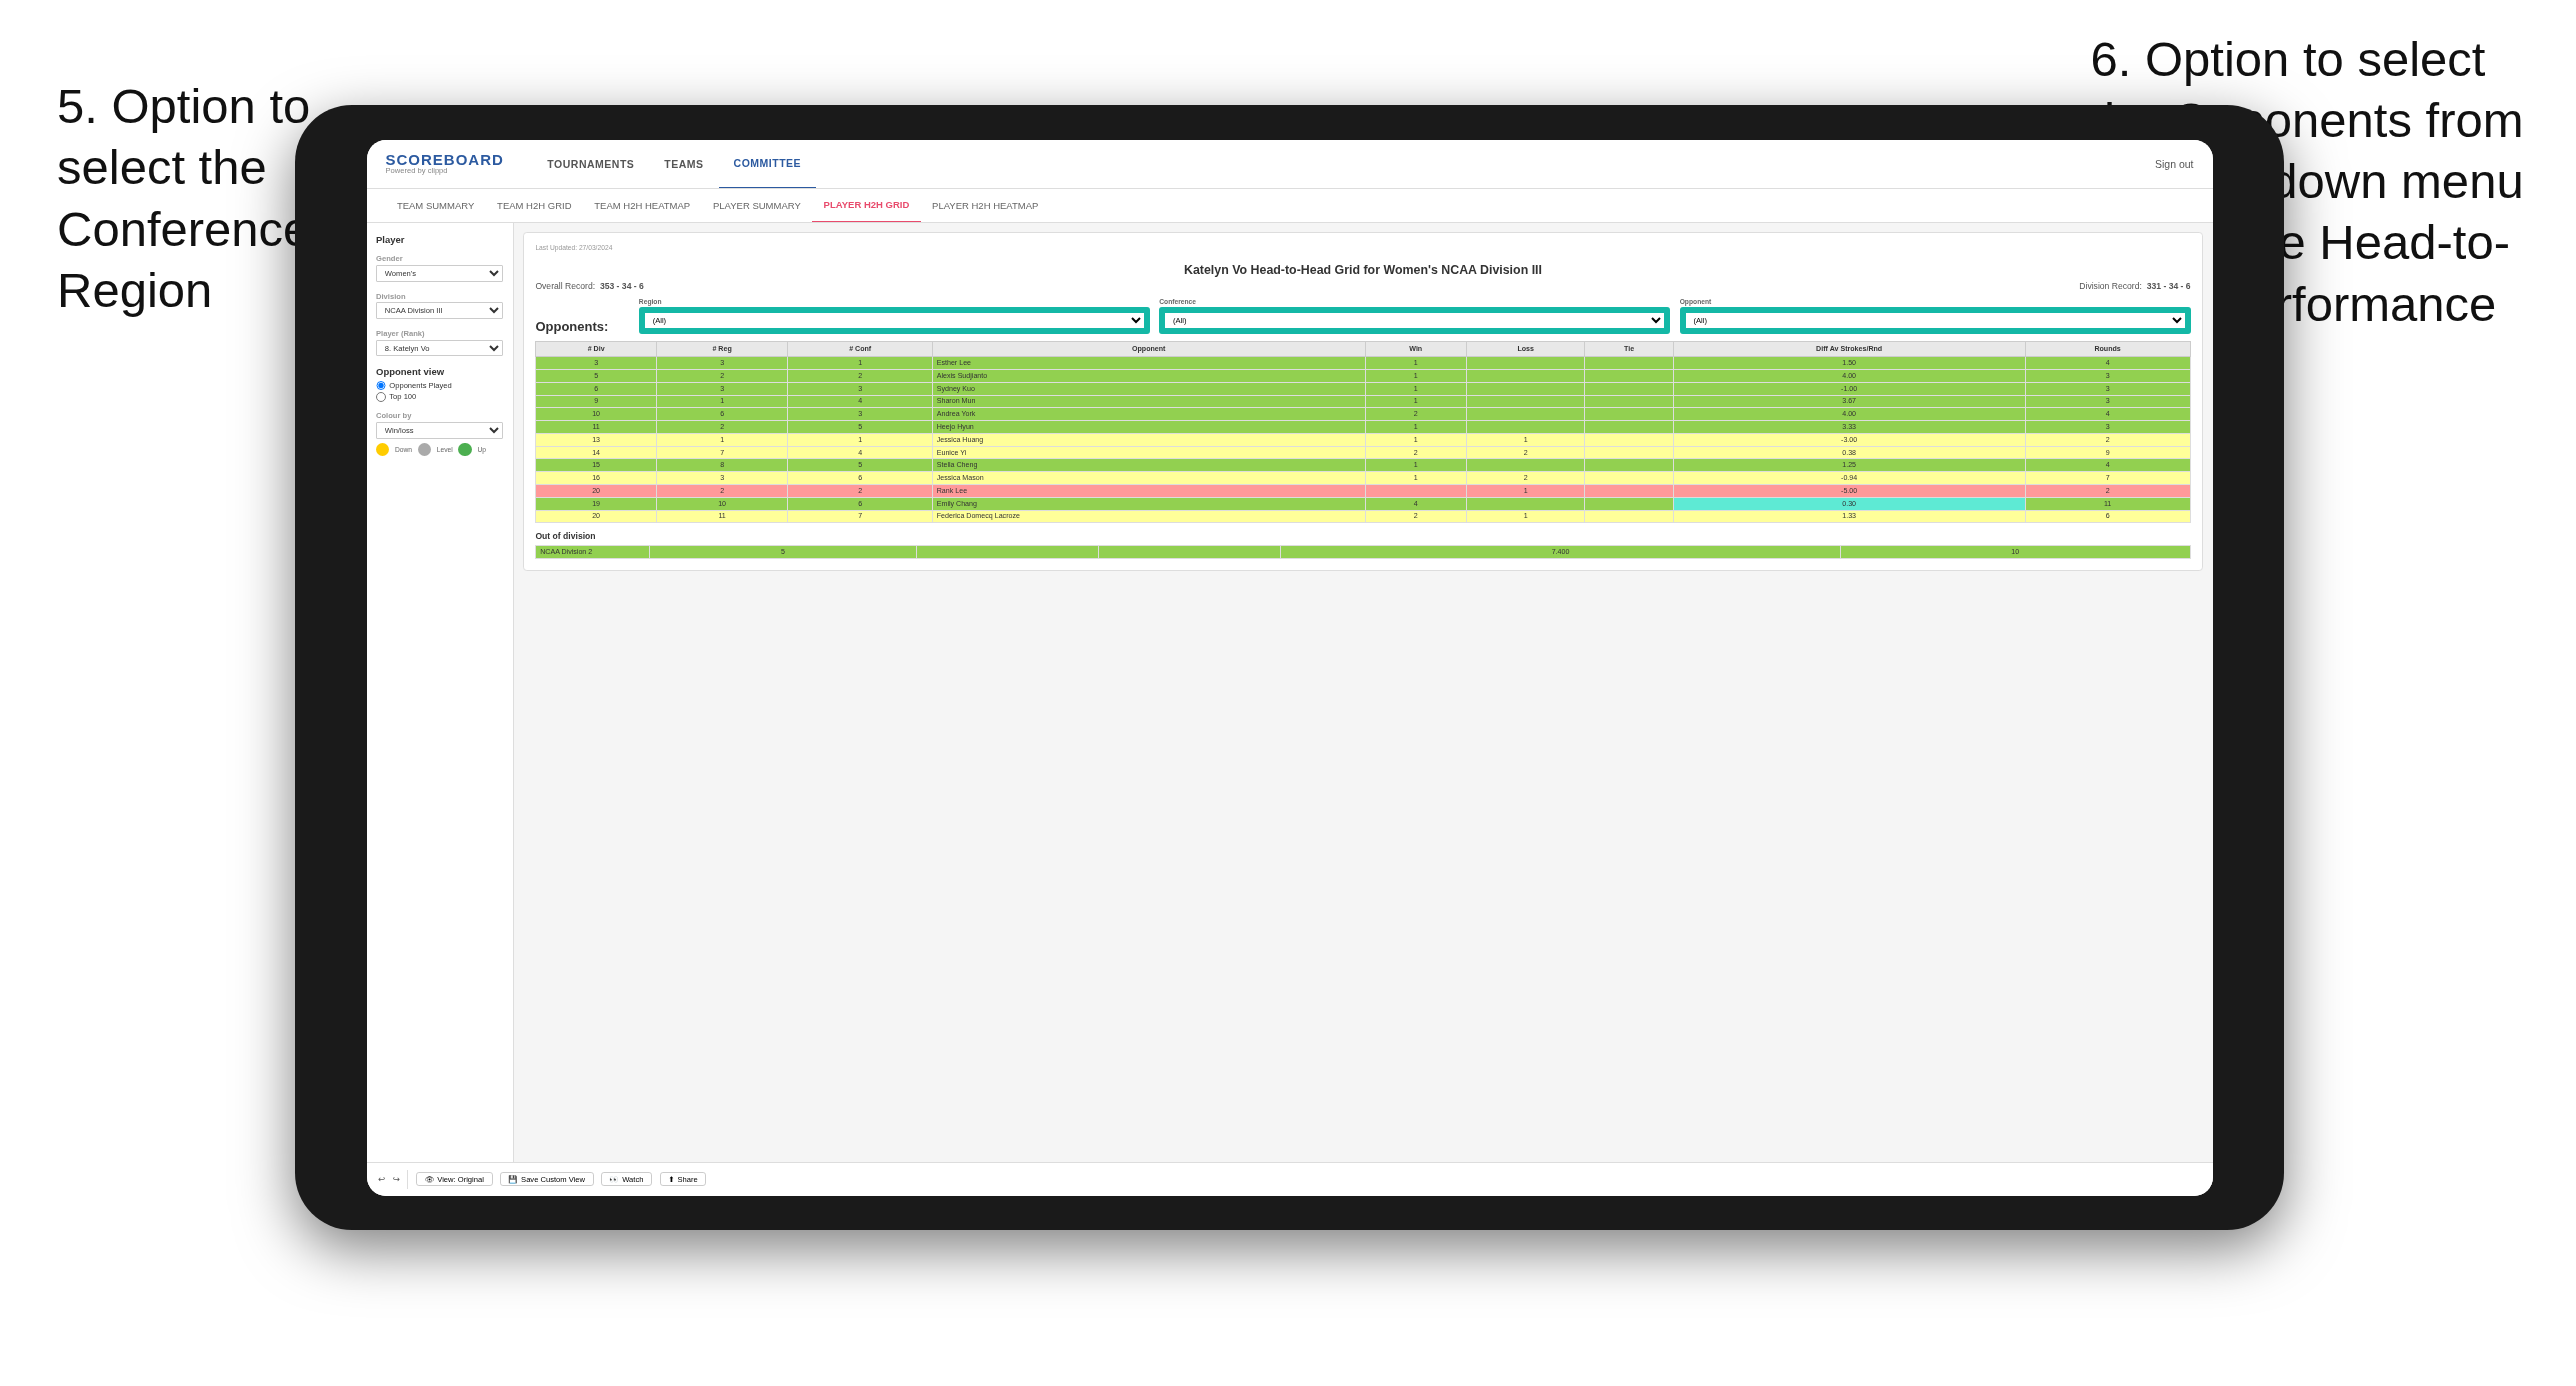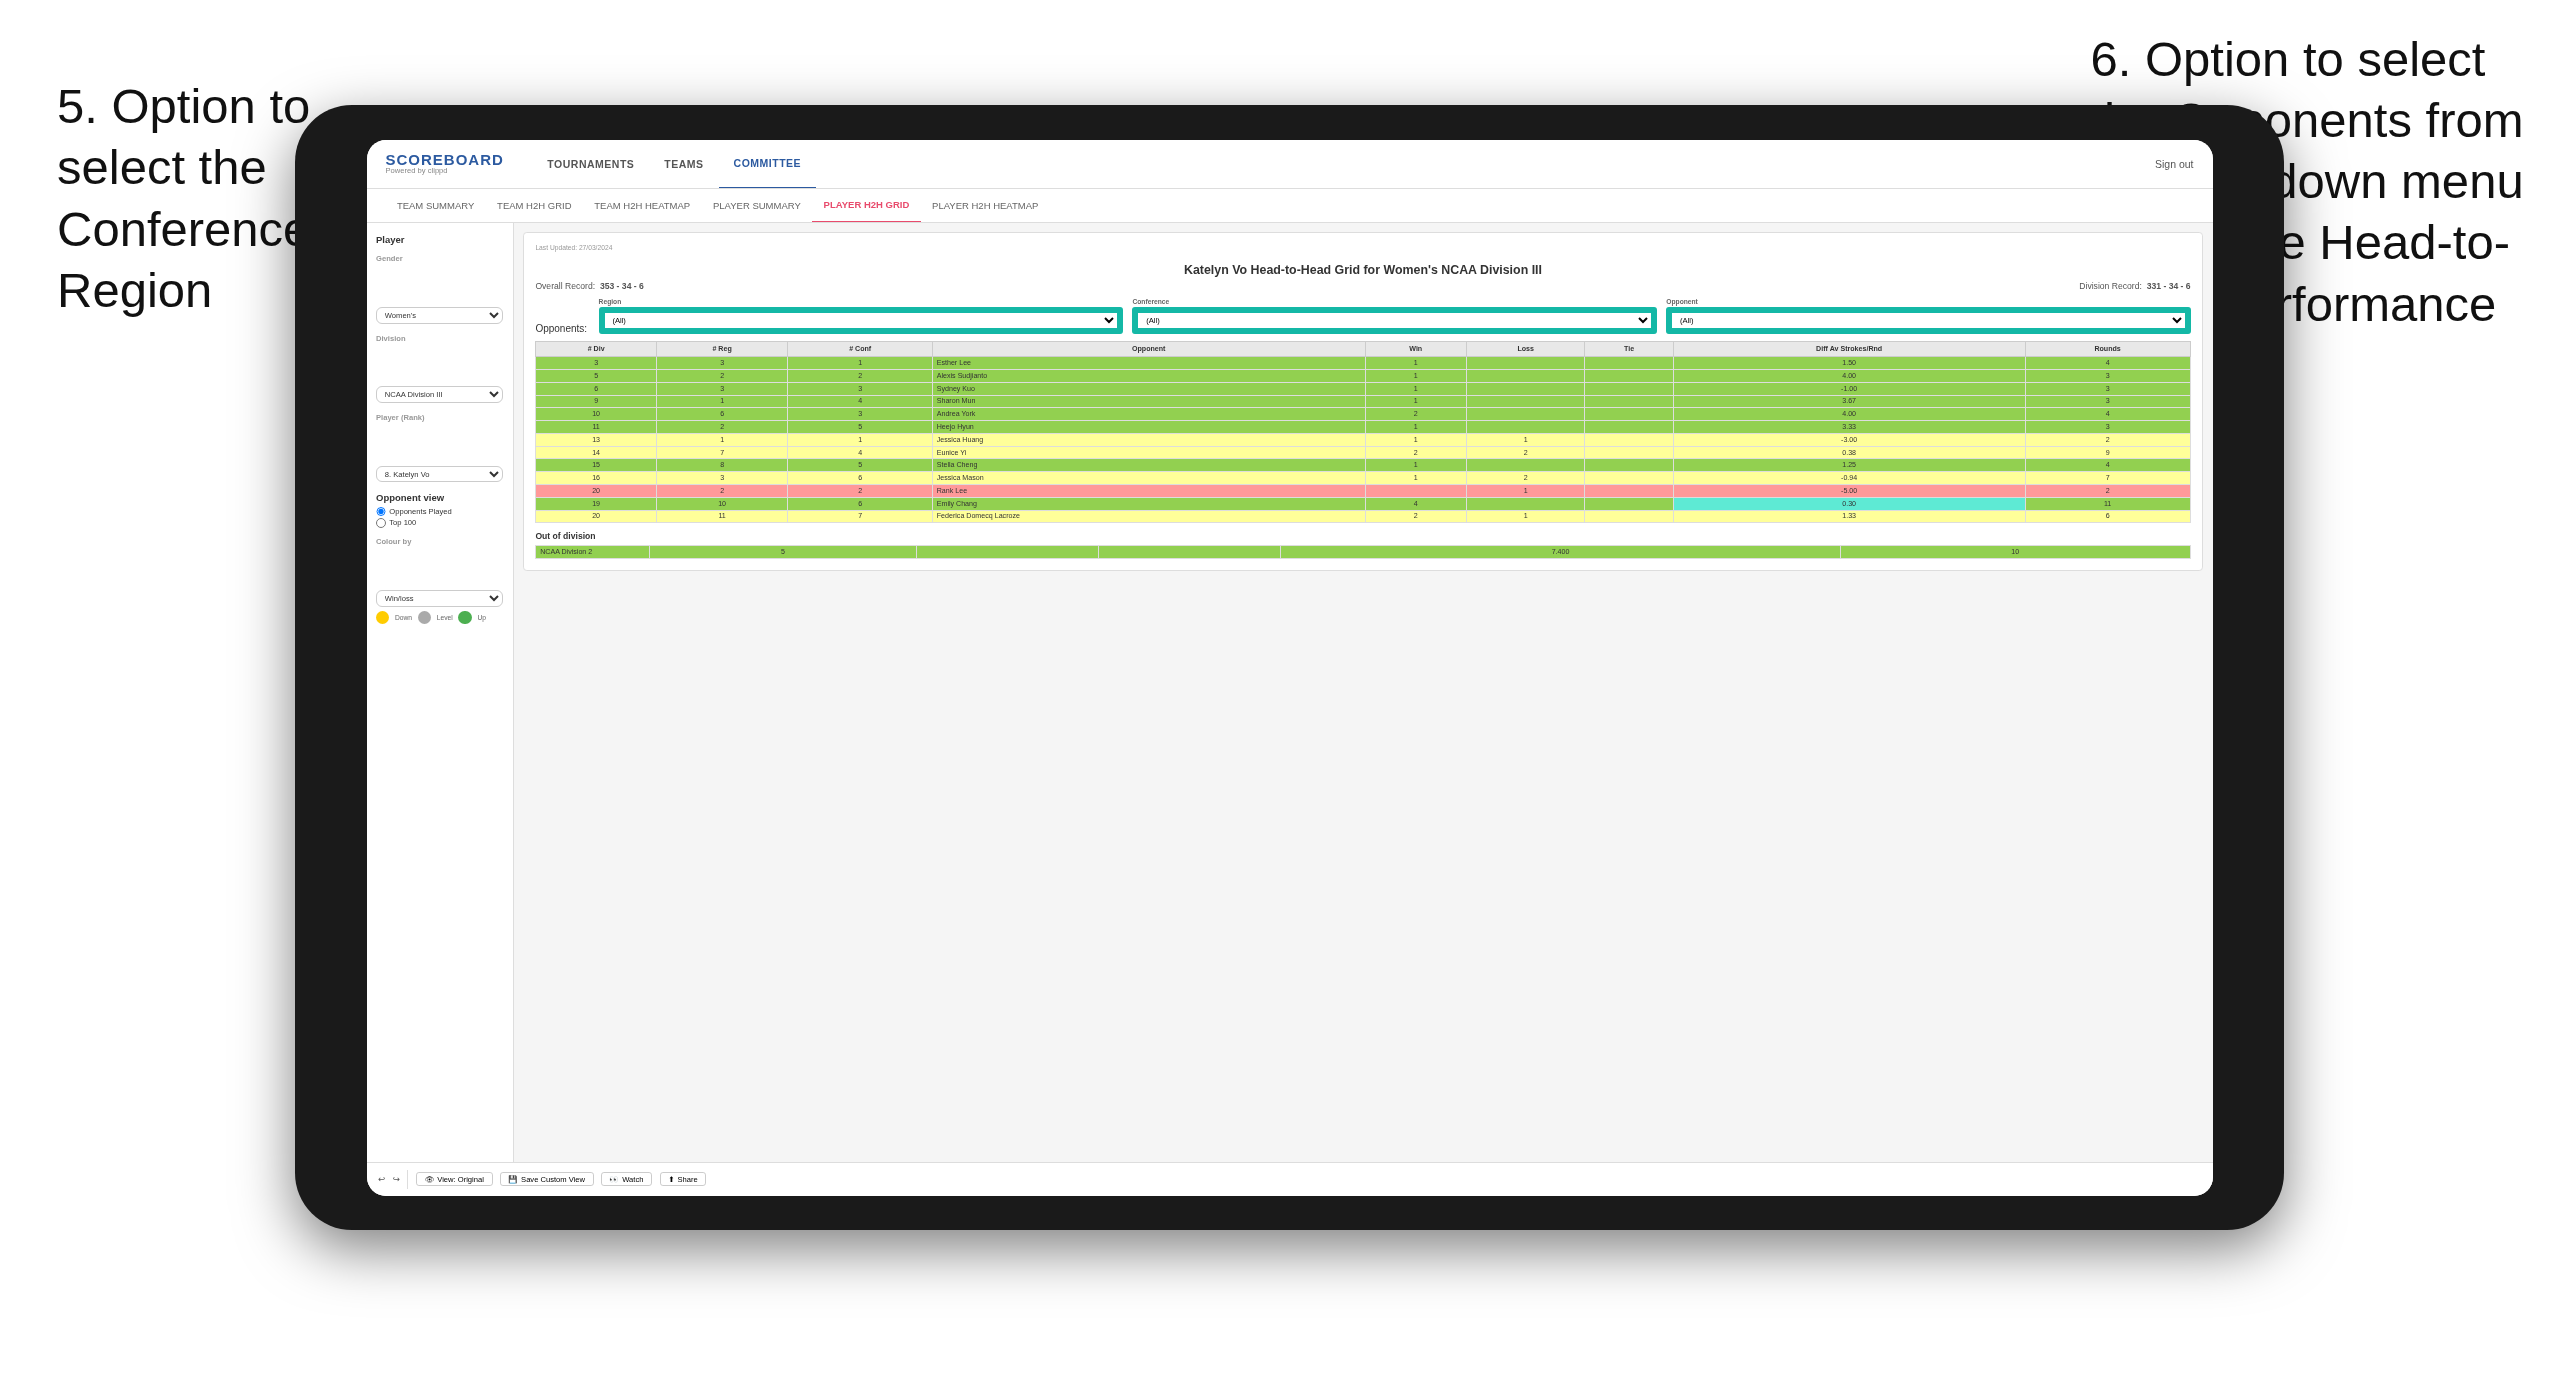--- a/index.html
+++ b/index.html
@@ -189,24 +189,23 @@
       font-weight: 700;
       color: #333;
       margin-bottom: 3.8px;
     }
 
     .sidebar-select {
       width: 100%;
       font-size: 7.6px;
       padding: 1.9px 3.8px;
       border: 1px solid #ccc;
-      border-radius: 6px;
+      border-radius: 1px;
       background: #fff;
       color: #333;
-      margin-top: 42px;
     }
 
     .sidebar-radio {
       display: flex;
       align-items: center;
       gap: 3.8px;
       font-size: 7.6px;
       color: #333;
       margin-bottom: 1.9px;
     }
@@ -297,24 +296,24 @@
     .filter-select {
       width: 100%;
       font-size: 7.6px;
       padding: 1.9px 3.8px;
       border: 6px solid #14b8a6;
       border-radius: 2.9px;
       background: #fff;
     }
 
     .opponents-label {
-      font-size: 10px;
-      font-weight: 400;
+      font-size: 13px;
+      font-weight: 700;
       color: #333;
-      margin-right: 2px;
+      margin-right: 21px;
     }
 
     
     .data-table {
       width: 100%;
       border-collapse: collapse;
       font-size: 7.6px;
       border-radius: 27px;
     }
 

